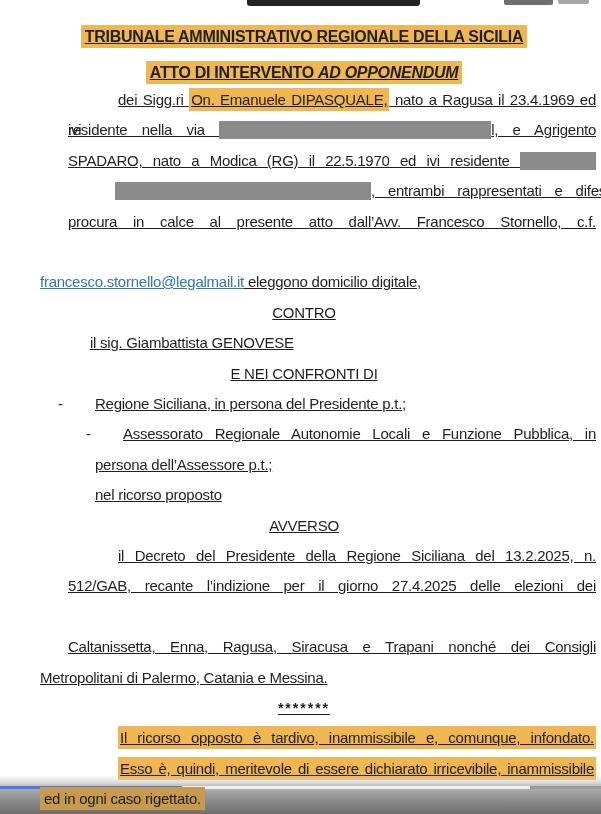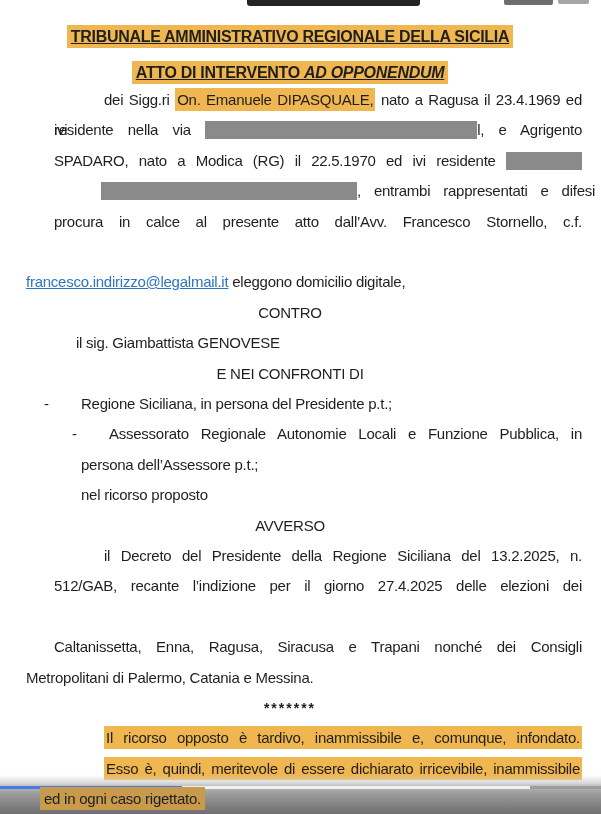--- a/index.html
+++ b/index.html
@@ -12,22 +12,22 @@
   .page{position:absolute;left:0;top:0;width:601px;height:814px;}
 
   
   .remnant{position:absolute;top:0;}
   .remnant-main{left:247px;width:173px;height:6px;background:#242424;border-radius:0 0 3px 3px;}
   .remnant-2{left:504px;width:49px;height:5px;background:#6e6e6e;border-radius:0 0 2px 2px;}
   .remnant-3{left:558px;width:31px;height:4px;background:#a5a5a5;border-radius:0 0 2px 2px;}
 
   
   .line{
-    position:absolute;left:26px;width:528px;height:30px;line-height:30px;
-    font-size:15px;letter-spacing:-0.25px;white-space:nowrap;
+    position:absolute;left:40px;width:528px;height:30px;line-height:30px;
+    font-size:15px;letter-spacing:-0.25px;white-space:nowrap;text-decoration:underline;
   }
   .just{white-space:normal;text-align:justify;text-align-last:justify;margin-left:28px;}
   .center{text-align:center;text-align-last:center;white-space:nowrap;}
   .ind{text-indent:50px;}
   .li{padding-left:55px;width:473px;}
   .li.just{text-align:justify;text-align-last:justify;white-space:normal;}
   .dash{position:absolute;left:18px;text-indent:0;}
 
   .title-line{font-weight:bold;font-size:16px;letter-spacing:-0.3px;}
   .hl{background:#f0b64f;padding:3px 4px;}
@@ -91,21 +91,21 @@
   <div class="line just" style="top:146px;">
     <span>SPADARO, nato a Modica (RG) il 22.5.1970 ed ivi residente</span> <span class="redact redact-b"></span>
   </div>
   <div class="line just" style="top:176px;padding-left:47px;">
     <span class="redact redact-c"></span><span>, entrambi rappresentati e difesi per</span>
   </div>
   <div class="line just" style="top:207px;">
     <span>procura in calce al presente atto dall’Avv. Francesco Stornello, c.f.</span>
   </div>
   <div class="line" style="top:267px;">
-    <span class="email">francesco.indirizzo@legalmail.it</span><span> eleggono domicilio digitale,</span>
+    <span class="email">francesco.stornello@legalmail.it</span><span> eleggono domicilio digitale,</span>
   </div>
 
   <div class="line center" style="top:298px;">CONTRO</div>
   <div class="line" style="top:328px;padding-left:50px;width:478px;">il sig. Giambattista GENOVESE</div>
 
   <div class="line center" style="top:359px;">E NEI CONFRONTI DI</div>
 
   <div class="line li" style="top:389px;">
     <span class="dash">-</span><span>Regione Siciliana, in persona del Presidente p.t.;</span>
   </div>

